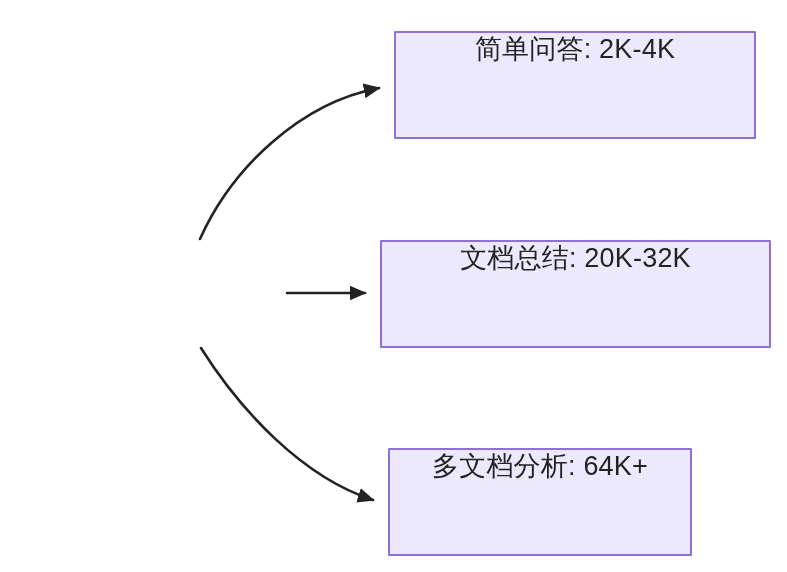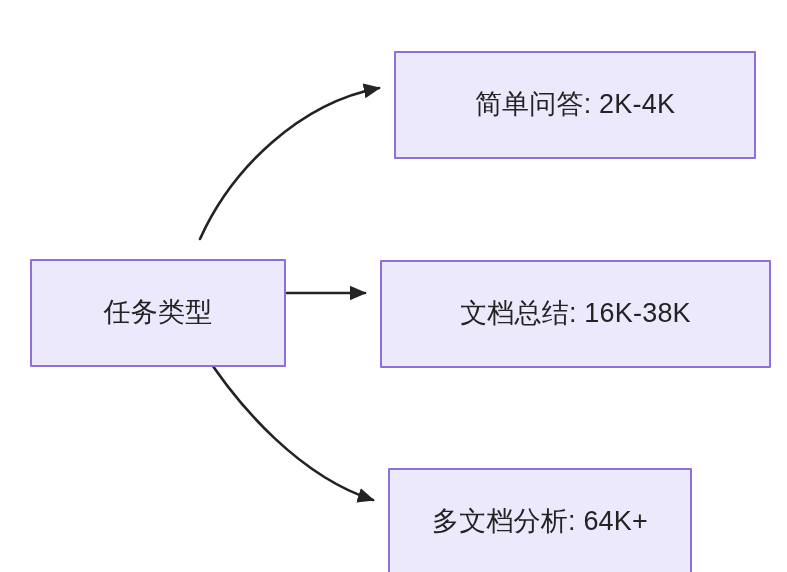--- a/index.html
+++ b/index.html
@@ -22,26 +22,25 @@
     left: 0;
     top: 0;
     width: 787px;
     height: 572px;
     pointer-events: none;
   }
   .node {
     position: absolute;
     box-sizing: border-box;
     display: flex;
-    align-items: center;
+    align-items: flex-start;
     justify-content: center;
     background: #ebe9fb;
     border: 2px solid #9070d8;
     border-radius: 1px;
-    margin-top: 20px;
   }
   .node-label {
     color: #232323;
     font-size: 27px;
     line-height: 1.25;
     letter-spacing: 0.2px;
     white-space: nowrap;
     text-align: center;
   }
   
@@ -62,29 +61,26 @@
       </marker>
     </defs>
 
     <path d="M 200 239 C 232 168, 300 103, 379 88" fill="none" stroke="#232323" stroke-width="2.6" stroke-linecap="round" marker-end="url(#arrowhead)"></path>
 
     <path d="M 287 293 L 365 293" fill="none" stroke="#232323" stroke-width="2.6" stroke-linecap="round" marker-end="url(#arrowhead)"></path>
 
     <path d="M 201 348 C 240 410, 302 477, 373 500" fill="none" stroke="#232323" stroke-width="2.6" stroke-linecap="round" marker-end="url(#arrowhead)"></path>
   </svg>
 
-  <div class="node" id="node-root">
-    <span class="node-label">任务类型</span>
-  </div>
 
   <div class="node" id="node-simple-qa">
     <span class="node-label">简单问答: 2K-4K</span>
   </div>
 
   <div class="node" id="node-doc-summary">
-    <span class="node-label">文档总结: 16K-38K</span>
+    <span class="node-label">文档总结: 20K-32K</span>
   </div>
 
   <div class="node" id="node-multi-doc">
     <span class="node-label">多文档分析: 64K+</span>
   </div>
 
 </div>
 
 </body></html>

